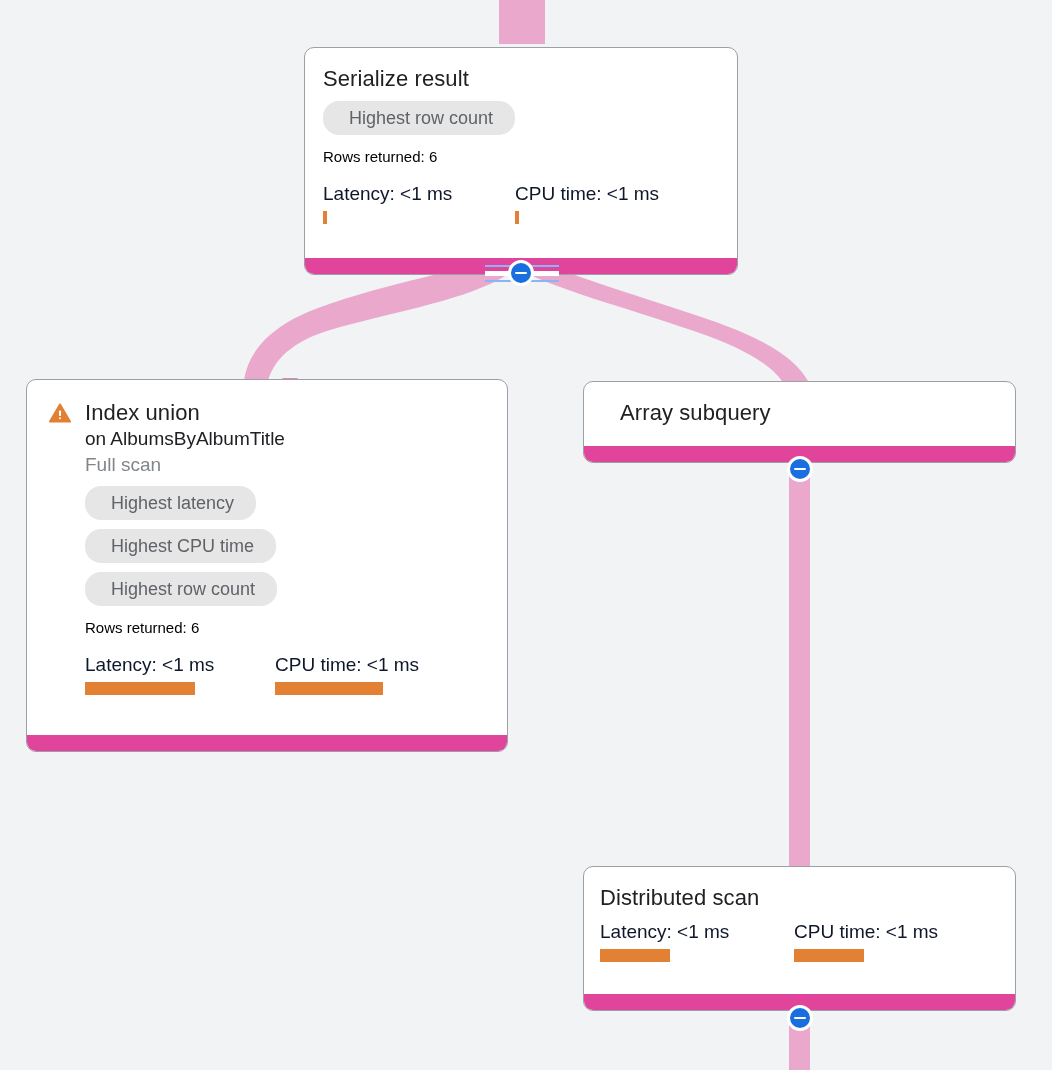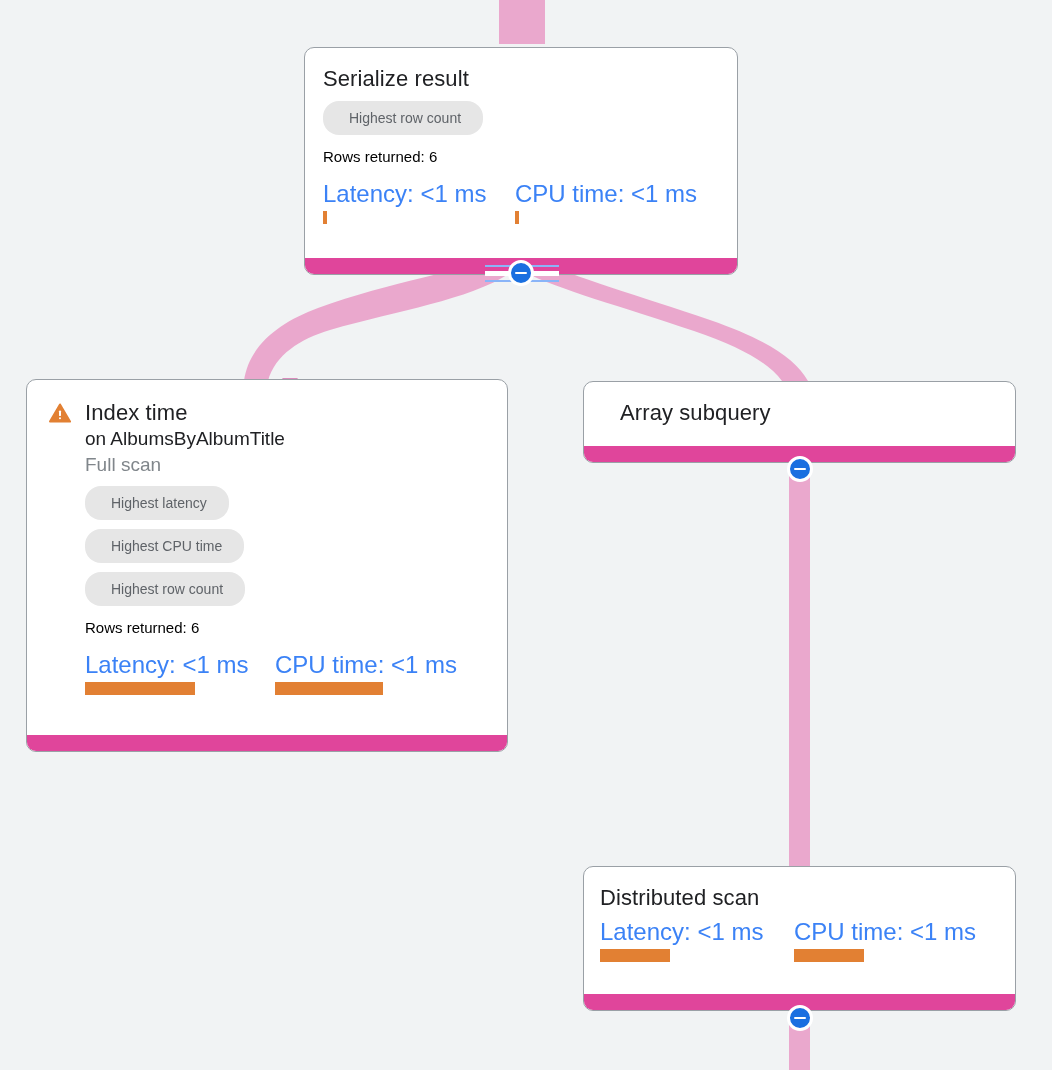--- a/index.html
+++ b/index.html
@@ -41,32 +41,32 @@
     font-size:19px;color:#202124;margin-top:10px;line-height:24px;
   }
   .node-sub2{
     font-size:19px;color:#80868b;margin-top:2px;line-height:24px;
   }
   .pill{
     display:inline-block;
     background:#e6e6e6;
     color:#5f6368;
     border-radius:16px;
-    font-size:14px;
+    font-size:18px;
     line-height:22px;
     padding:6px 22px 6px 26px;
     margin-top:9px;
   }
   .rows{
     font-size:15px;color:#000000;margin-top:10px;line-height:24px;
   }
   .metrics{
     display:flex;margin-top:14px;
   }
-  .metric{font-size:24px;color:#3b82f6;line-height:22px;}
+  .metric{font-size:19px;color:#0f172a;line-height:22px;}
   .metric .mlabel{display:block;}
   .bar{
     display:block;height:13px;background:#e28033;margin-top:6px;border-radius:0;
   }
 
   
   .toggle{
     position:absolute;
     width:26px;height:26px;
     border-radius:50%;
@@ -152,21 +152,21 @@
   <div class="toggle" style="left:508px;top:260px;"></div>
 
   <div class="node" style="left:26px;top:379px;width:482px;height:373px;">
     <div class="node-body" style="padding:20px 18px 14px 22px;">
       <div class="title-row">
         <svg class="warn-icon" viewBox="0 0 24 22">
           <path d="M12 1.6 L23 20.4 H1 Z" fill="#e28033" stroke="#e28033" stroke-width="2.2" stroke-linejoin="round"></path>
           <rect x="10.9" y="8.2" width="2.2" height="6.2" rx="1" fill="#ffffff"></rect>
           <rect x="10.9" y="15.6" width="2.2" height="2.2" rx="1.1" fill="#ffffff"></rect>
         </svg>
-        <div class="node-title">Index time</div>
+        <div class="node-title">Index union</div>
       </div>
       <div class="node-sub" style="margin-left:36px;margin-top:1px;">on AlbumsByAlbumTitle</div>
       <div class="node-sub2" style="margin-left:36px;">Full scan</div>
       <div style="margin-left:36px;">
         <div><span class="pill">Highest latency</span></div>
         <div><span class="pill">Highest CPU time</span></div>
         <div><span class="pill">Highest row count</span></div>
       </div>
       <div class="rows" style="margin-left:36px;">Rows returned: 6</div>
       <div class="metrics" style="margin-left:36px;">

